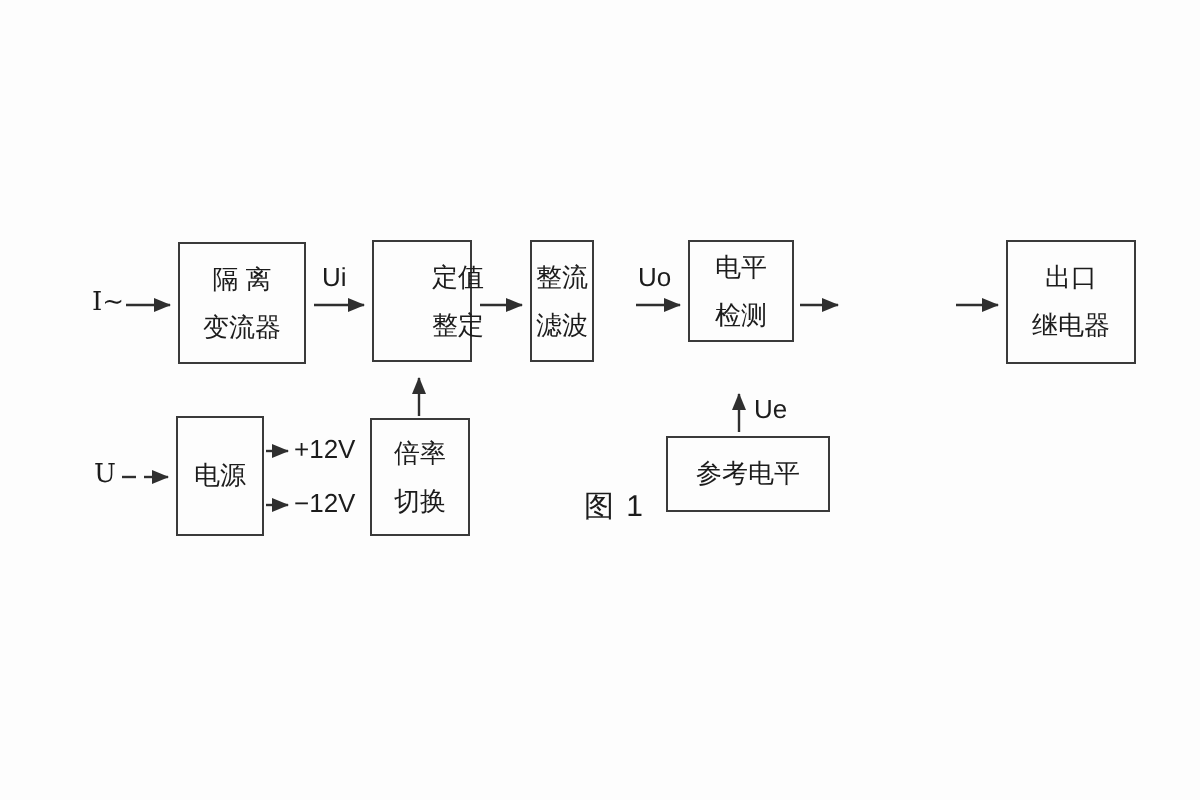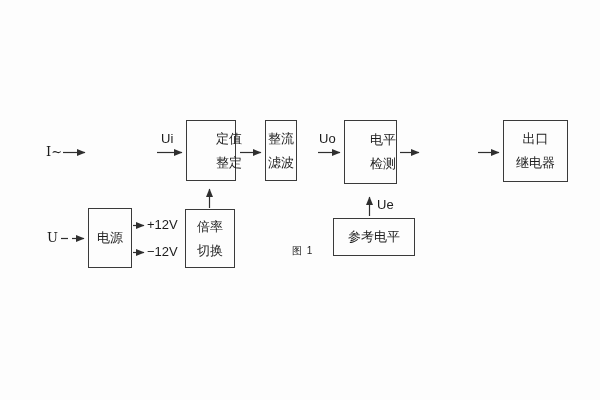--- a/index.html
+++ b/index.html
@@ -11,21 +11,21 @@
     position:absolute;box-sizing:border-box;border:1px solid #3a3a3a;background:#fdfdfd;
     display:flex;flex-direction:column;align-items:center;justify-content:center;
     gap:10px;font-size:13px;line-height:14px;text-align:center;white-space:nowrap;
   }
   .block .bline{display:block;}
   .lbl{
     position:absolute;font-size:13px;line-height:14px;white-space:nowrap;color:#1c1c1c;
   }
   .lbl.serif{font-family:"DejaVu Serif","Liberation Serif",serif;font-size:13px;}
   .wires{position:absolute;left:0;top:0;width:600px;height:400px;}
-  .caption{position:absolute;font-size:10px;letter-spacing:1px;color:#1c1c1c;}
+  .caption{position:absolute;font-size:15px;letter-spacing:1px;color:#1c1c1c;}
 </style>
 </head>
 <body>
 
 <div class="stage">
 
   <svg class="wires" viewBox="0 0 600 400">
     <defs>
       <marker id="ah" markerWidth="10" markerHeight="9" refX="8" refY="4" orient="auto" markerUnits="userSpaceOnUse">
         <path d="M0,0.5 L8.5,4 L0,7.5 Z" fill="#2f2f2f"></path>
@@ -40,32 +40,36 @@
       <line x1="478" y1="152.5" x2="499" y2="152.5" marker-end="url(#ah)"></line>
       <line x1="61" y1="238.5" x2="68" y2="238.5"></line>
       <line x1="72" y1="238.5" x2="84" y2="238.5" marker-end="url(#ah)"></line>
       <line x1="133" y1="225.5" x2="144" y2="225.5" marker-end="url(#ah)"></line>
       <line x1="133" y1="252.5" x2="144" y2="252.5" marker-end="url(#ah)"></line>
       <line x1="209.5" y1="208" x2="209.5" y2="189" marker-end="url(#ah)"></line>
       <line x1="369.5" y1="216" x2="369.5" y2="197" marker-end="url(#ah)"></line>
     </g>
   </svg>
 
+  <div class="block" style="left:89px;top:121px;width:64px;height:61px;">
+    <span class="bline">隔 离</span>
+    <span class="bline">变流器</span>
+  </div>
 
   <div class="block" style="left:186px;top:120px;width:50px;height:61px;padding-left:36px;">
     <span class="bline">定值</span>
     <span class="bline">整定</span>
   </div>
 
   <div class="block" style="left:265px;top:120px;width:32px;height:61px;">
     <span class="bline">整流</span>
     <span class="bline">滤波</span>
   </div>
 
-  <div class="block" style="left:344px;top:120px;width:53px;height:64px;align-items:flex-end;">
+  <div class="block" style="left:344px;top:120px;width:53px;height:51px;">
     <span class="bline">电平</span>
     <span class="bline">检测</span>
   </div>
 
 
   <div class="block" style="left:503px;top:120px;width:65px;height:62px;">
     <span class="bline">出口</span>
     <span class="bline">继电器</span>
   </div>
 

